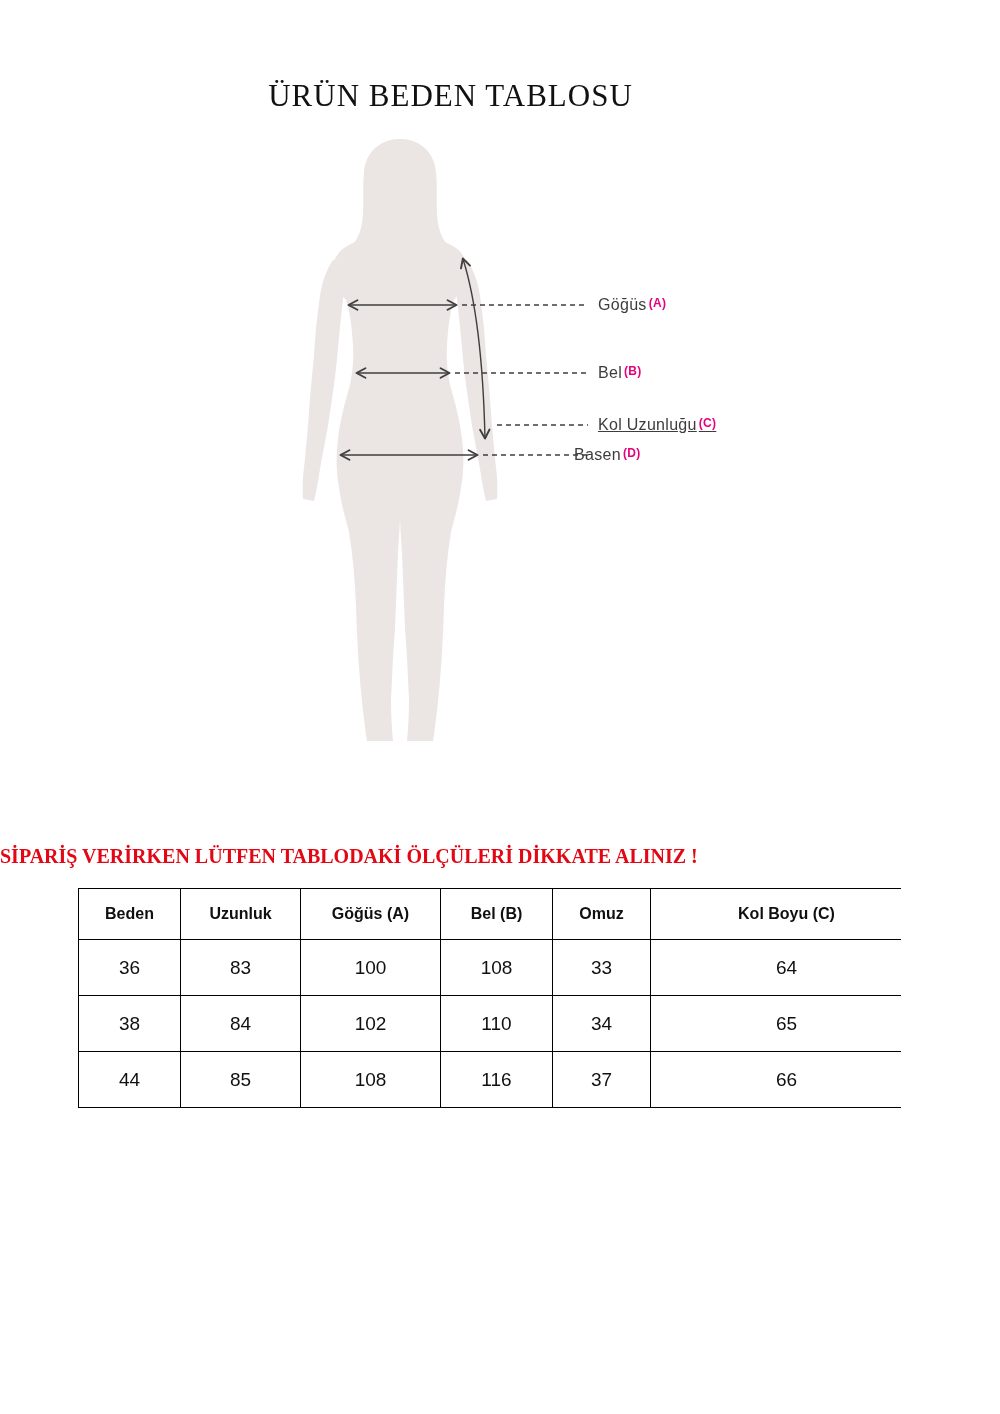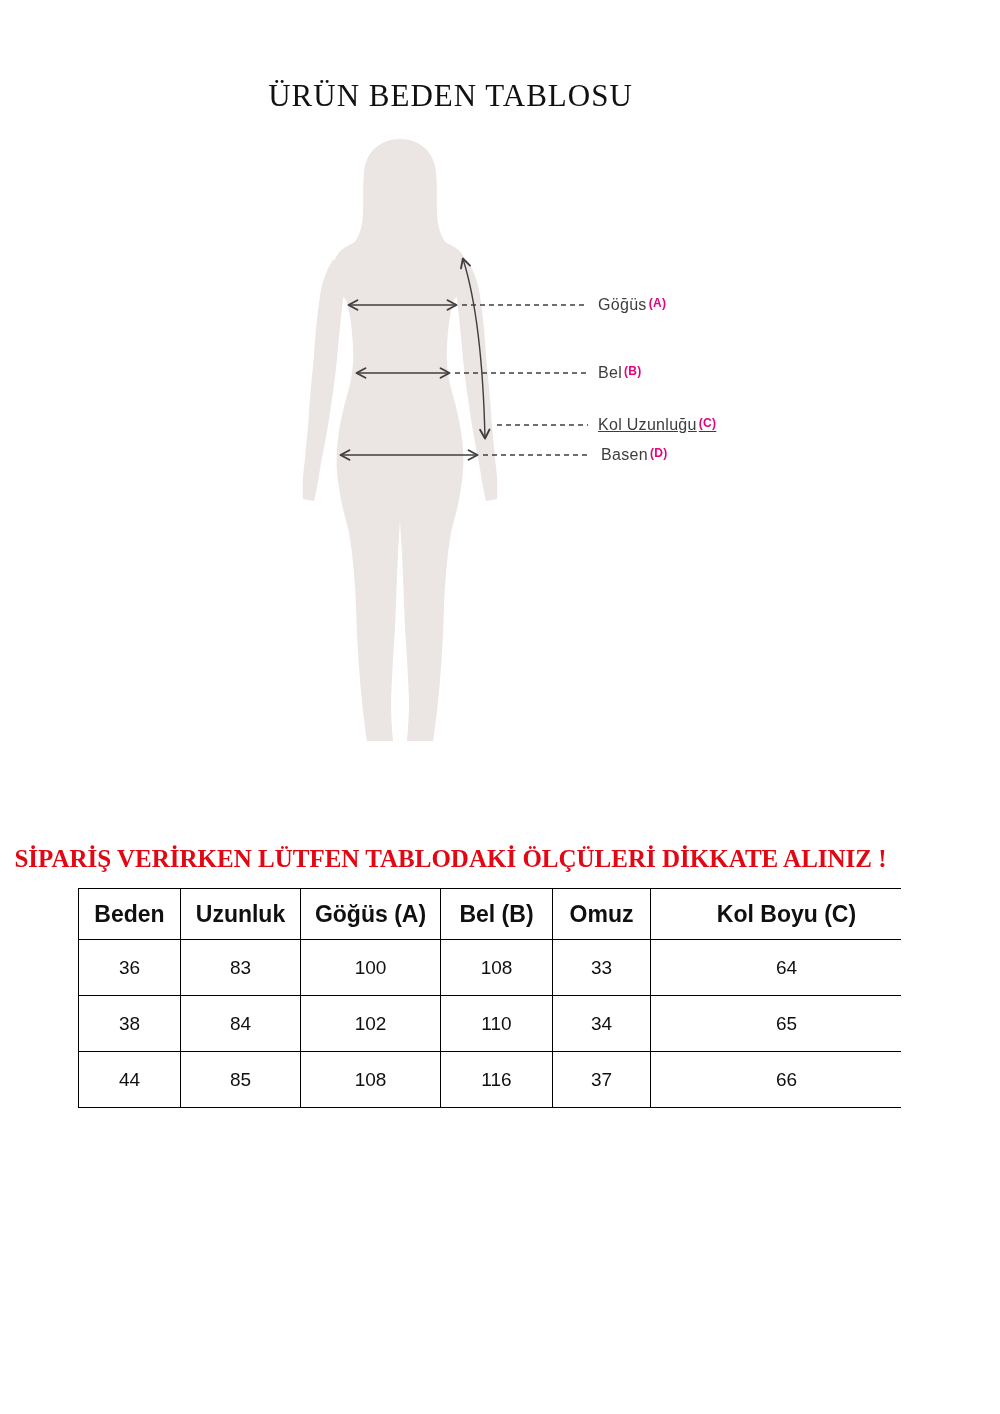--- a/index.html
+++ b/index.html
@@ -63,44 +63,43 @@
     font-family:"Liberation Serif", serif;
     font-weight:bold;
     font-size:36px;
     color:var(--red);
   }
   .warning{
     position:absolute;
     top:845px;
     left:0;
     width:100%;
-    text-align:center;
     font-family:"Liberation Serif", serif;
     font-weight:bold;
-    font-size:25px;
+    font-size:20px;
     color:var(--red);
   }
   table.size-table{
     position:absolute;
     top:888px;
     left:78px;
     width:844px;
     border-collapse:collapse;
     table-layout:fixed;
   }
   .size-table th,
   .size-table td{
     border:1px solid #000;
     text-align:center;
     vertical-align:middle;
     color:#101010;
   }
   .size-table th{
     height:51px;
-    font-size:23px;
+    font-size:16px;
     font-weight:bold;
   }
   .size-table td{
     height:56px;
     font-size:19px;
     font-weight:normal;
   }
   col.c1{width:102px;} col.c2{width:120px;} col.c3{width:140px;}
   col.c4{width:112px;} col.c5{width:98px;}  col.c6{width:272px;}
 </style>
@@ -162,21 +161,21 @@
 
   <div class="m-label" style="left:598px;top:296px;">
     <span class="lname">Göğüs</span><span class="lletter">(A)</span>
   </div>
   <div class="m-label" style="left:598px;top:364px;">
     <span class="lname">Bel</span><span class="lletter">(B)</span>
   </div>
   <div class="m-label" style="left:598px;top:416px;text-decoration:underline;">
     <span class="lname">Kol Uzunluğu</span><span class="lletter">(C)</span>
   </div>
-  <div class="m-label" style="left:601px;top:446px;">
+  <div class="m-label" style="left:574px;top:446px;">
     <span class="lname">Basen</span><span class="lletter">(D)</span>
   </div>
 
   <div class="warning">SİPARİŞ VERİRKEN LÜTFEN TABLODAKİ ÖLÇÜLERİ DİKKATE ALINIZ !</div>
 
   <table class="size-table">
     <colgroup>
       <col class="c1">
         <col class="c2">
         <col class="c3">

